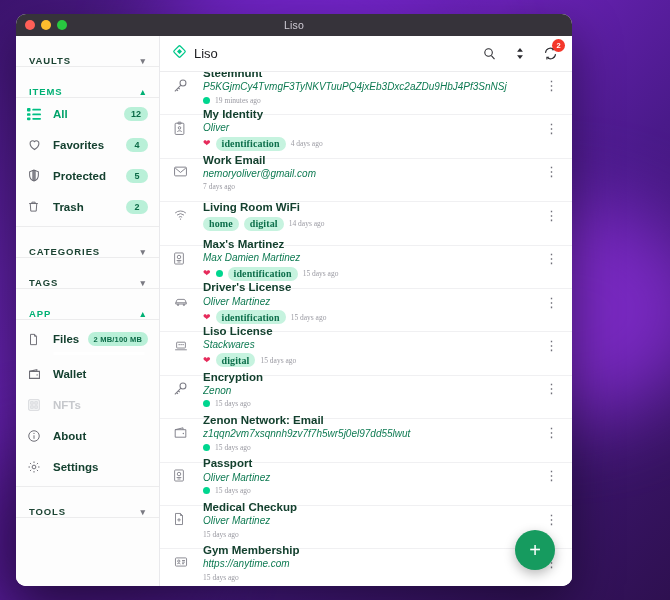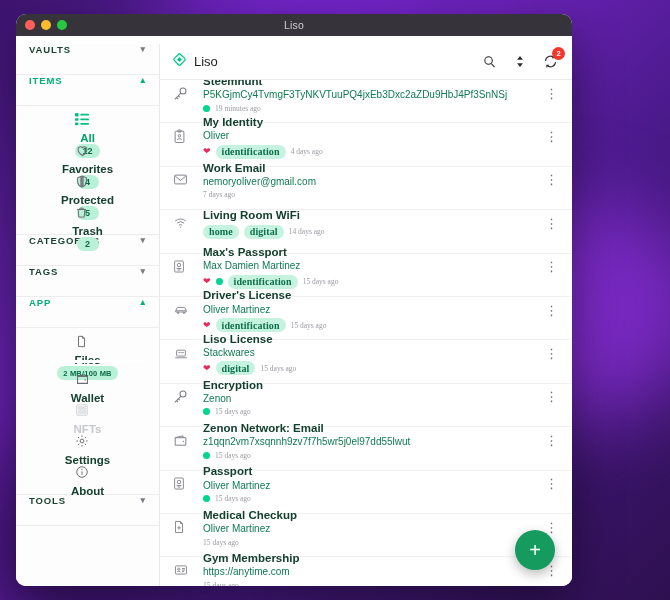--- a/index.html
+++ b/index.html
@@ -23,21 +23,20 @@
   
   .window {
     position: absolute;
     left: 16px; top: 14px;
     width: 556px; height: 572px;
     border-radius: 10px;
     overflow: hidden;
     box-shadow: 0 18px 50px rgba(0,0,0,.45);
     display: flex; flex-direction: column;
     background:#fff;
-    gap:8px;
   }
   .titlebar {
     height: 22px; background:#36333a; flex:0 0 22px;
     display:flex; align-items:center; position:relative;
   }
   .lights { display:flex; gap:6px; padding-left:9px; }
   .light { width:10px; height:10px; border-radius:50%; }
   .light.red{background:#ff5f57;} .light.yellow{background:#febc2e;} .light.green{background:#28c840;}
   .win-title {
     position:absolute; left:0; right:0; text-align:center;
@@ -46,34 +45,34 @@
 
   .body-row { flex:1; display:flex; min-height:0; background:#fff; }
 
   
   .sidebar {
     width:144px; flex:0 0 144px; background:#fdfdfd;
     border-right:1px solid #e9e9ec;
     display:flex; flex-direction:column; overflow:hidden;
   }
   .sec-head {
-    display:flex; align-items:flex-start; justify-content:space-between;
+    display:flex; align-items:flex-end; justify-content:space-between;
     padding:0 13px; height:31px;
     font-size:9.5px; font-weight:bold; letter-spacing:.9px;
     color:#1b4332; text-transform:uppercase;
     border-bottom:1px solid #ececed;
     cursor:pointer;
   }
   .sec-head.active { color:#00b074; }
   .sec-head .chev { font-size:9px; color:#7a7a82; }
   .sec-head.active .chev { color:#00b074; }
 
   .nav-item {
     display:flex; align-items:center; gap:0; height:31px;
-    padding:0 11px; cursor:pointer; position:relative;flex-direction:column;
+    padding:0 11px; cursor:pointer; position:relative;
   }
   .nav-ico { width:26px; flex:0 0 26px; display:flex; align-items:center; color:#6d6d75; }
   .nav-ico svg { display:block; }
   .nav-label { font-size:11.5px; font-weight:bold; color:#14402f; flex:1; }
   .nav-item.sel .nav-label { color:#00a36a; }
   .nav-item.sel .nav-ico { color:#00c083; }
   .nav-item.disabled .nav-label { color:#c6c8cc; }
   .nav-item.disabled .nav-ico { color:#d3d5d9; }
   .pill {
     background:#b9f0d8; color:#0b6b47; font-size:9px; font-weight:bold;
@@ -103,21 +102,21 @@
   }
 
   .list { flex:1; overflow:hidden; }
   .row {
     display:flex; align-items:center; height:43.4px;
     padding:0 14px 16px 12px; border-bottom:1px solid #f0f0f2; cursor:pointer;
   }
   .row-ico { width:31px; flex:0 0 31px; color:#7d7d86; display:flex; align-items:center; }
   .row-main { flex:1; min-width:0; display:flex; flex-direction:column; gap:1px; }
   .row-title { font-size:11.5px; font-weight:bold; color:#13402e; line-height:1.25; }
-  .row-sub { font-size:10px; color:#0e7a52; line-height:1.25; white-space:nowrap; overflow:hidden; text-overflow:ellipsis; }
+  .row-sub { font-size:10px; color:#0e7a52; line-height:1.25; white-space:nowrap; overflow:hidden; text-overflow:ellipsis;font-style:italic; }
   .row-meta { display:flex; align-items:center; gap:5px; margin-top:1px;font-family:Liberation Serif, serif; }
   .heart { color:#e62b5b; font-size:9px; line-height:1; }
   .dot { width:7px; height:7px; border-radius:50%; background:#00d68f; display:inline-block; }
   .tag {
     background:#c6f3df; color:#0d6f4b; font-size:10px; font-weight:bold;
     border-radius:7px; padding:1.5px 6px; letter-spacing:.1px;
   }
   .ago { font-size:7.5px; color:#9a9aa2; }
   .kebab { width:18px; flex:0 0 18px; display:flex; justify-content:flex-end;
            color:#6e6e77; font-size:13px; letter-spacing:0; cursor:pointer; line-height:.7; }
@@ -261,36 +260,36 @@
               <rect x="6.5" y="13.5" width="4" height="4"></rect>
               <rect x="13.5" y="13.5" width="4" height="4"></rect>
           </svg>
         </span>
         <span class="nav-label">NFTs</span>
       </div>
 
       <div class="nav-item">
         <span class="nav-ico">
           <svg width="14" height="14" viewBox="0 0 24 24" fill="none" stroke="currentColor" stroke-width="1.7">
-            <circle cx="12" cy="12" r="3.2"></circle>
-            <path d="M12 2.5v2.6M12 18.9v2.6M2.5 12h2.6M18.9 12h2.6M5.2 5.2l1.9 1.9M16.9 16.9l1.9 1.9M18.8 5.2l-1.9 1.9M7.1 16.9l-1.9 1.9"></path>
-          </svg>
-        </span>
-        <span class="nav-label">Settings</span>
-      </div>
-
-      <div class="nav-item">
-        <span class="nav-ico">
-          <svg width="14" height="14" viewBox="0 0 24 24" fill="none" stroke="currentColor" stroke-width="1.7">
             <circle cx="12" cy="12" r="9"></circle>
               <path d="M12 10.8v6"></path>
               <circle cx="12" cy="7.6" r="1" fill="currentColor" stroke="none"></circle>
           </svg>
         </span>
         <span class="nav-label">About</span>
+      </div>
+
+      <div class="nav-item">
+        <span class="nav-ico">
+          <svg width="14" height="14" viewBox="0 0 24 24" fill="none" stroke="currentColor" stroke-width="1.7">
+            <circle cx="12" cy="12" r="3.2"></circle>
+            <path d="M12 2.5v2.6M12 18.9v2.6M2.5 12h2.6M18.9 12h2.6M5.2 5.2l1.9 1.9M16.9 16.9l1.9 1.9M18.8 5.2l-1.9 1.9M7.1 16.9l-1.9 1.9"></path>
+          </svg>
+        </span>
+        <span class="nav-label">Settings</span>
       </div>
 
       <div class="sec-divider" style="margin-top:4px"></div>
 
       <div class="sec-head">
         <span>TOOLS</span>
         <span class="chev">▾</span>
       </div>
     </div>
 
@@ -418,21 +417,21 @@
         <div class="row">
           <span class="row-ico">
             <svg width="14" height="17" viewBox="0 0 24 24" fill="none" stroke="currentColor" stroke-width="1.5">
               <rect x="4.5" y="2.5" width="15" height="19" rx="1.6"></rect>
                 <circle cx="12" cy="9.5" r="3"></circle>
                 <path d="M8 15.5h8"></path>
                 <path d="M9.5 18h5"></path>
             </svg>
           </span>
           <span class="row-main">
-            <span class="row-title">Max's Passport</span>
+            <span class="row-title">Max's Martinez</span>
             <span class="row-sub">Max Damien Martinez</span>
             <span class="row-meta">
               <span class="heart">❤</span>
               <span class="dot"></span>
               <span class="tag">identification</span>
               <span class="ago">15 days ago</span>
             </span>
           </span>
           <span class="kebab">
               <span>⋮</span>

